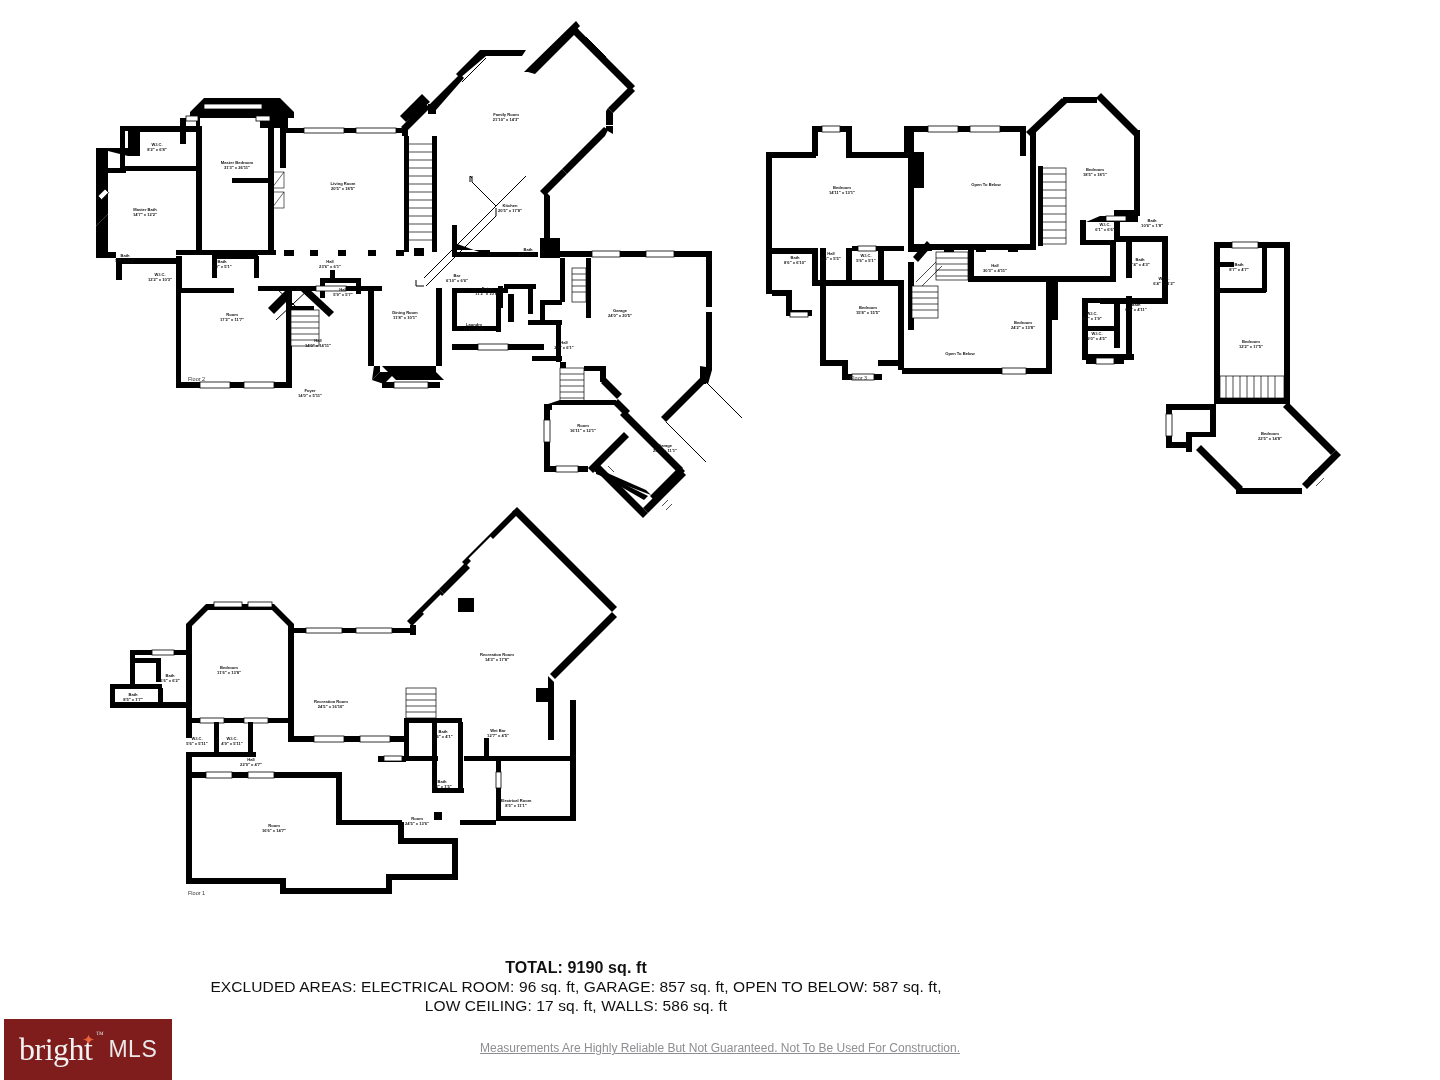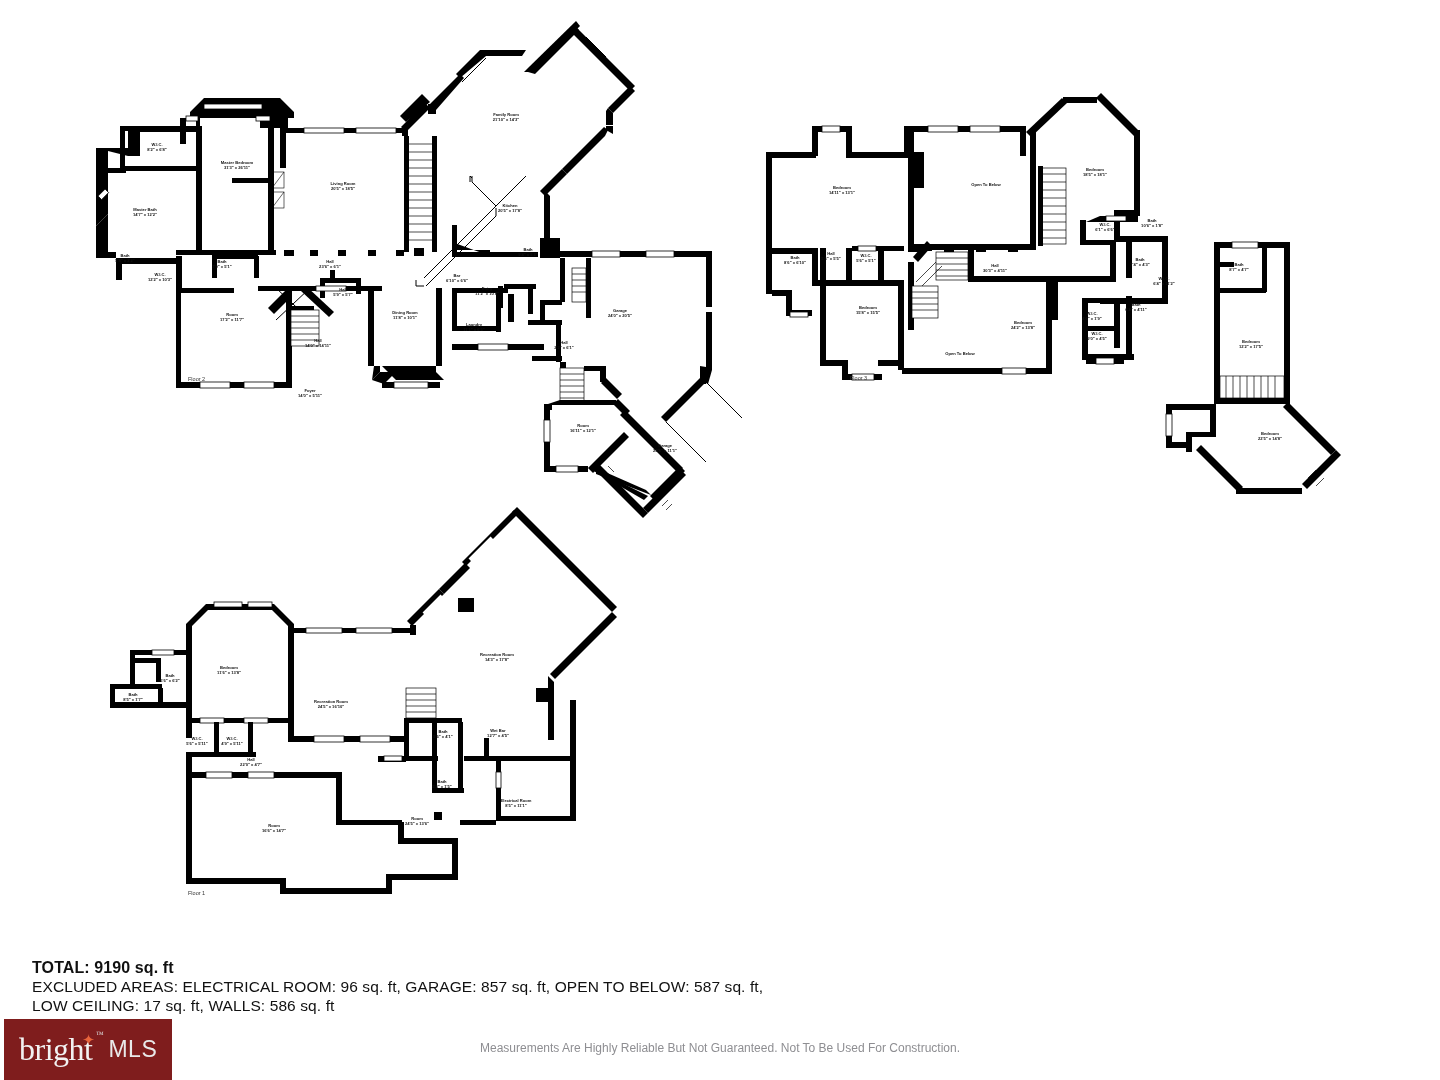--- a/index.html
+++ b/index.html
@@ -2,29 +2,28 @@
 <html><head>
 <meta charset="utf-8">
 <style>
   html,body{margin:0;padding:0;background:#ffffff;}
   body{
     width:1440px;height:1080px;position:relative;overflow:hidden;
     font-family:"Liberation Sans", sans-serif;color:#000;
   }
   #plan-canvas{position:absolute;left:0;top:0;width:1440px;height:1080px;}
   .summary{
-    position:absolute;left:0;top:958px;width:1152px;
+    position:absolute;left:0;top:958px;width:1152px;text-align:center;
     font-family:"Liberation Sans", sans-serif;
-    padding-left:32px;
   }
   .summary .line{font-size:15.5px;line-height:19px;color:#111;letter-spacing:.1px;}
   .summary .line.total{font-weight:bold;font-size:16px;}
   .disclaimer{
     position:absolute;left:0;top:1041px;width:1440px;text-align:center;
-    font-size:12px;color:#8e8e92;font-family:"Liberation Sans", sans-serif;
+    font-size:12px;color:#8e8e92;font-family:"Liberation Sans", sans-serif;text-decoration:underline;
   }
   .mls-logo{
     position:absolute;left:4px;top:1019px;width:168px;height:61px;
     background:#7f1d1d;display:flex;align-items:center;
   }
   .mls-logo .brand{
     font-family:"Liberation Serif", serif;font-size:32px;color:#f2f2f2;
     margin-left:15px;letter-spacing:-.5px;position:relative;
   }
   .mls-logo .star{

